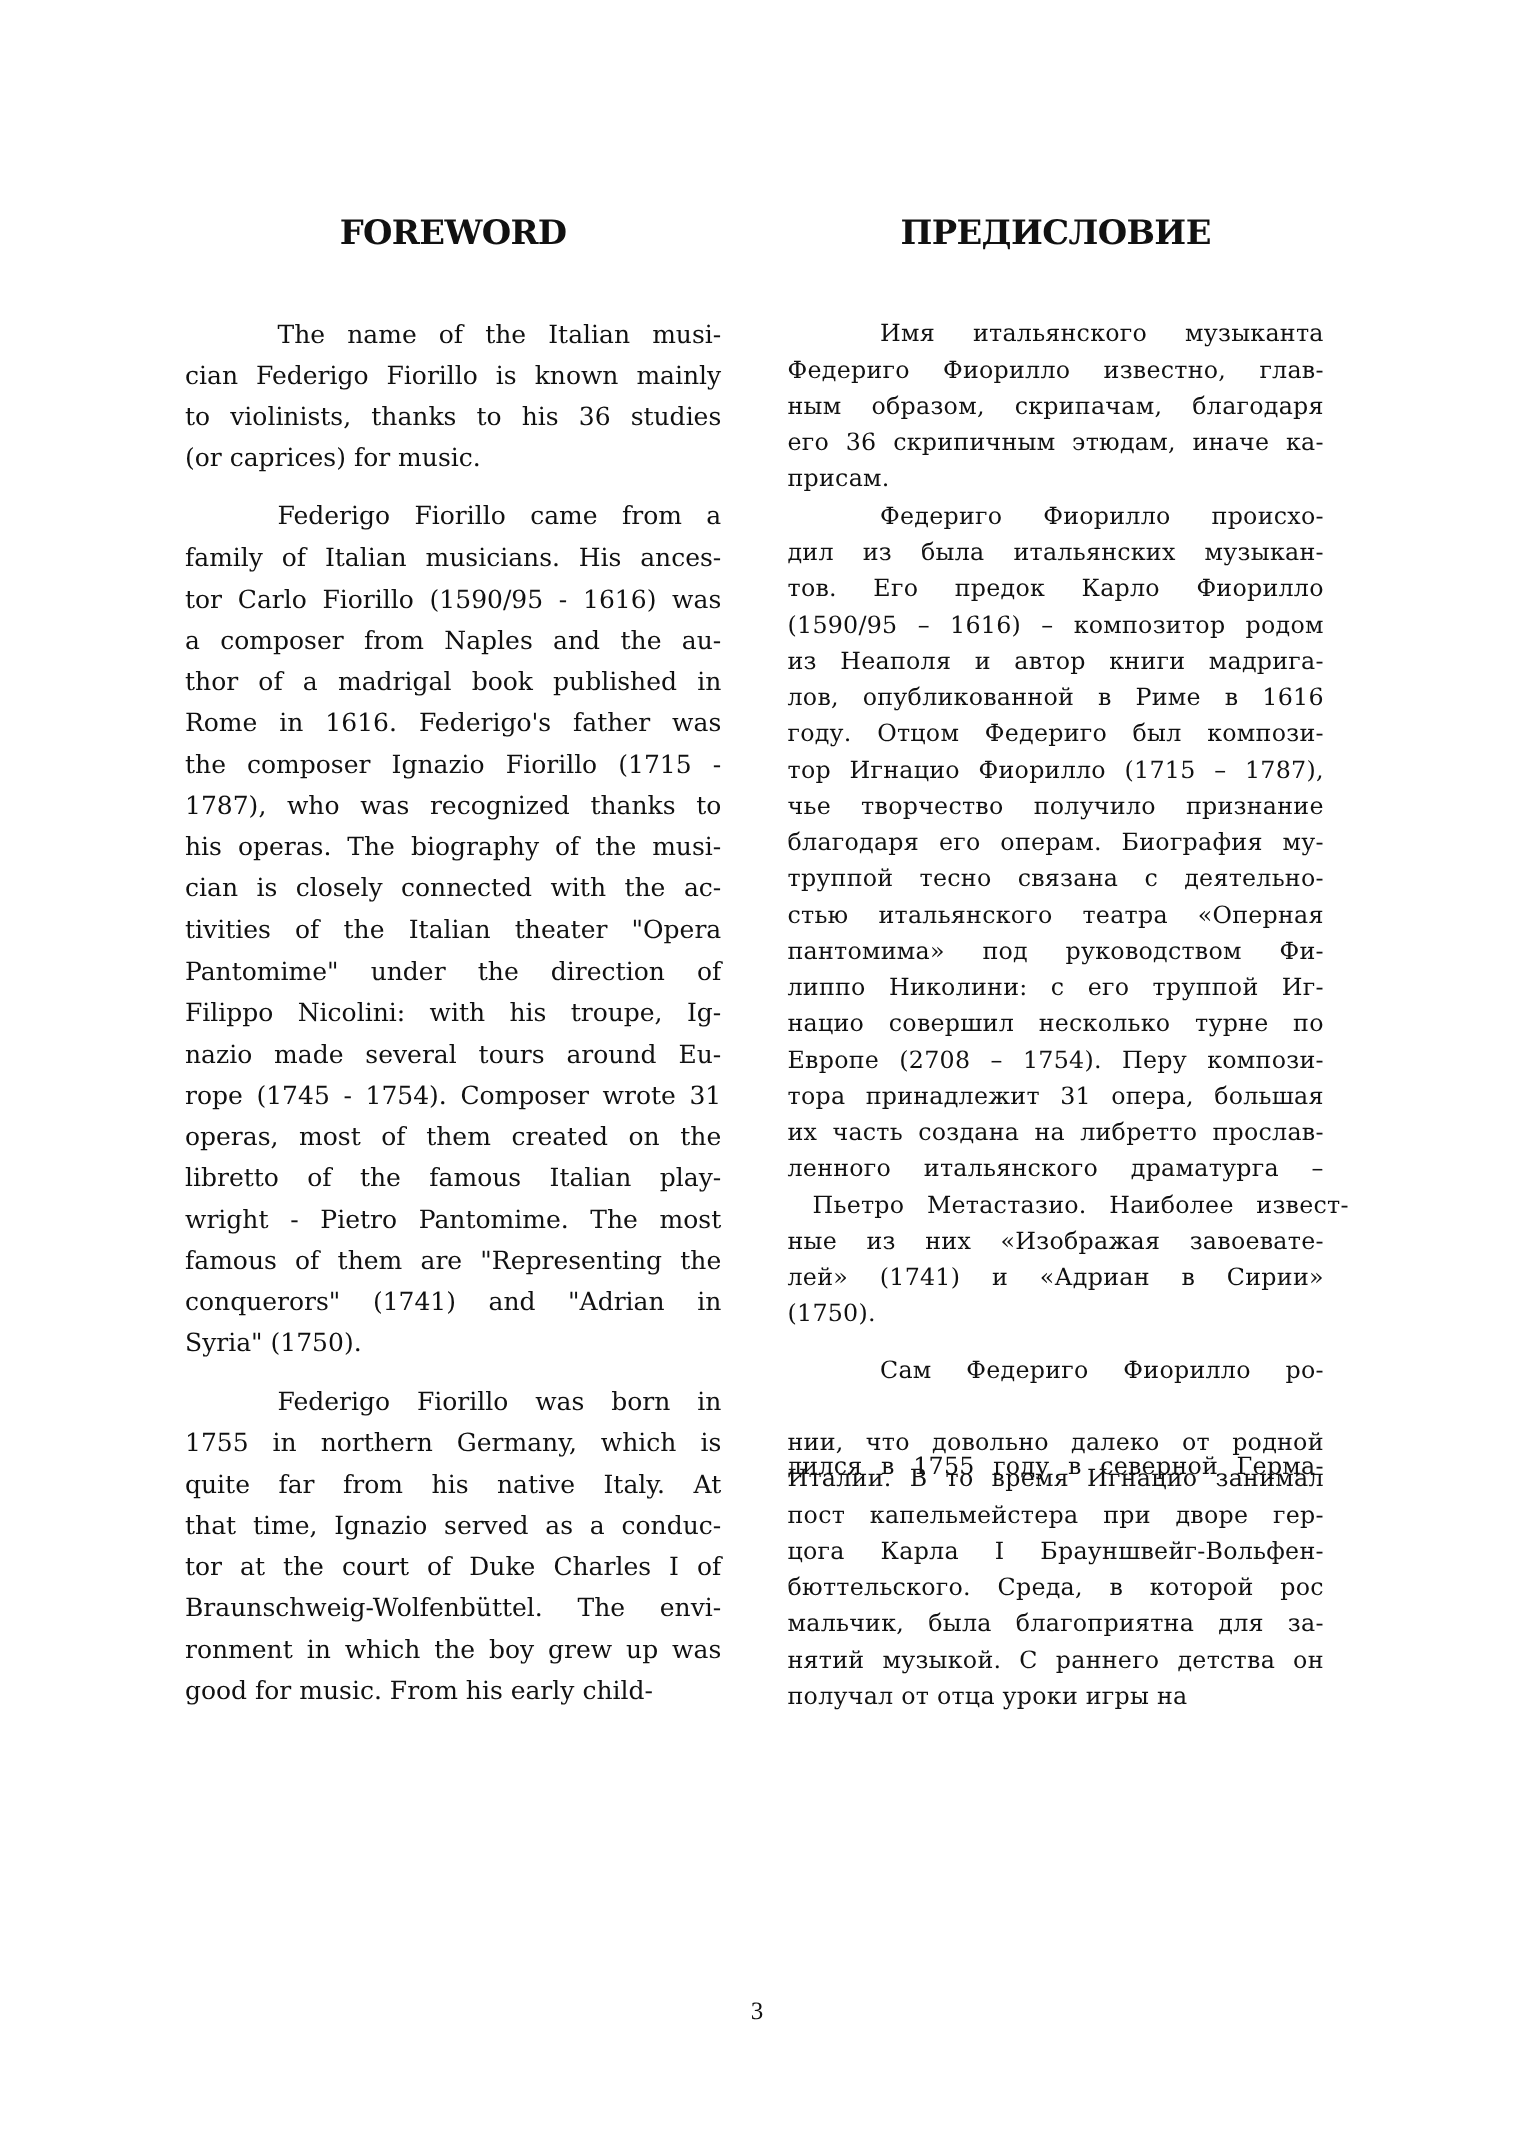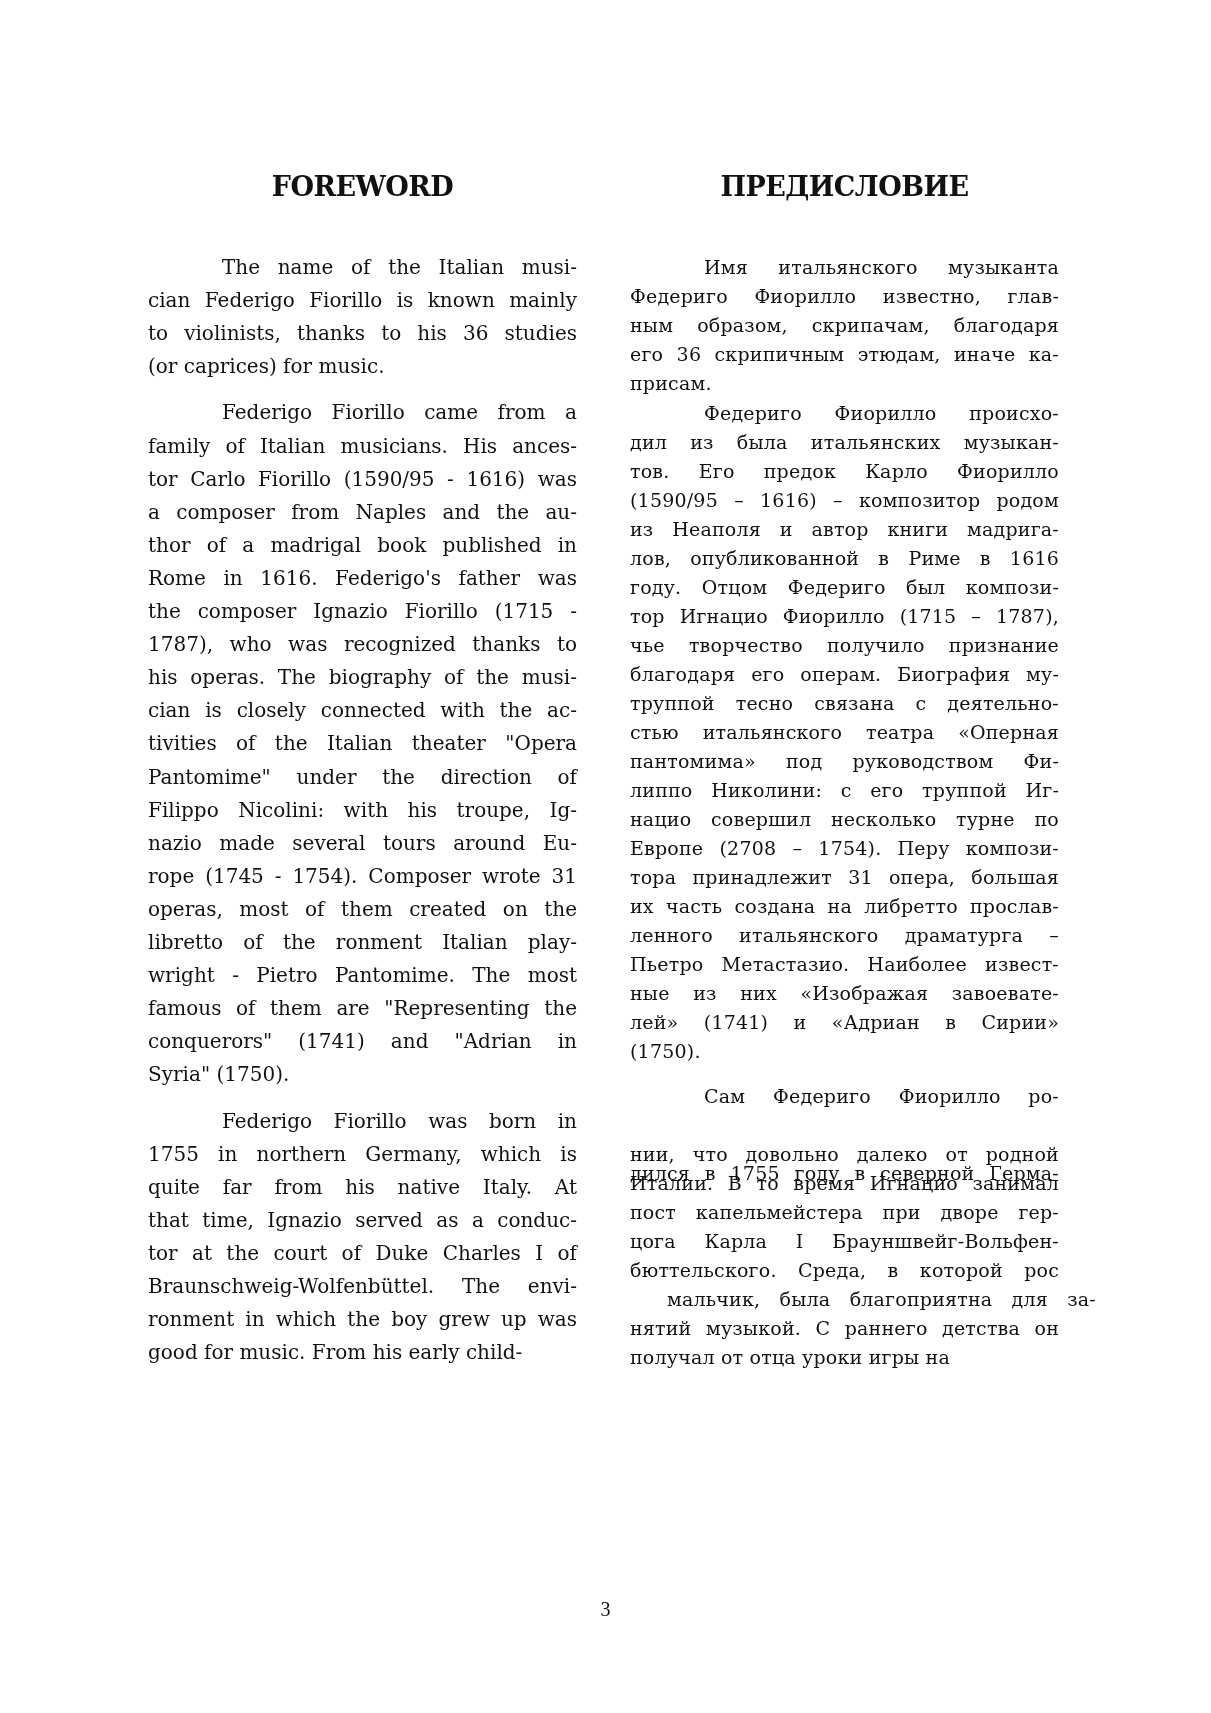--- a/index.html
+++ b/index.html
@@ -43,21 +43,21 @@
           <div class="line" style="top: 599px;">the composer Ignazio Fiorillo (1715 -</div>
           <div class="line" style="top: 632.1px;">1787), who was recognized thanks to</div>
           <div class="line" style="top: 665.2px;">his operas. The biography of the musi-</div>
           <div class="line" style="top: 698.3px;">cian is closely connected with the ac-</div>
           <div class="line" style="top: 731.4px;">tivities of the Italian theater "Opera</div>
           <div class="line" style="top: 764.5px;">Pantomime" under the direction of</div>
           <div class="line" style="top: 797.6px;">Filippo Nicolini: with his troupe, Ig-</div>
           <div class="line" style="top: 830.7px;">nazio made several tours around Eu-</div>
           <div class="line" style="top: 863.8px;">rope (1745 - 1754). Composer wrote 31</div>
           <div class="line" style="top: 896.9px;">operas, most of them created on the</div>
-          <div class="line" style="top: 930px;">libretto of the ronment Italian play-</div>
+          <div class="line" style="top: 930px;">libretto of the famous Italian play-</div>
           <div class="line" style="top: 963.1px;">wright - Pietro Pantomime. The most</div>
           <div class="line" style="top: 996.2px;">famous of them are "Representing the</div>
           <div class="line" style="top: 1029.3px;">conquerors" (1741) and "Adrian in</div>
           <div class="line last" style="top: 1062.4px;">Syria" (1750).</div>
         </div>
         <div>
           <div class="line indent" style="top: 1108.5px;">Federigo Fiorillo was born in</div>
           <div class="line" style="top: 1141.6px;">1755 in northern Germany, which is</div>
           <div class="line" style="top: 1174.7px;">quite far from his native Italy. At</div>
           <div class="line" style="top: 1207.8px;">that time, Ignazio served as a conduc-</div>
@@ -92,34 +92,34 @@
           <div class="line" style="top: 663px;">благодаря его операм. Биография му-</div>
           <div class="line" style="top: 692px;">труппой тесно связана с деятельно-</div>
           <div class="line" style="top: 721px;">стью итальянского театра «Оперная</div>
           <div class="line" style="top: 750px;">пантомима» под руководством Фи-</div>
           <div class="line" style="top: 779px;">липпо Николини: с его труппой Иг-</div>
           <div class="line" style="top: 808px;">нацио совершил несколько турне по</div>
           <div class="line" style="top: 837px;">Европе (2708 – 1754). Перу компози-</div>
           <div class="line" style="top: 866px;">тора принадлежит 31 опера, большая</div>
           <div class="line" style="top: 895px;">их часть создана на либретто прослав-</div>
           <div class="line" style="top: 924px;">ленного итальянского драматурга –</div>
-          <div class="line" style="top: 953px;">Пьетро Метастазио. Наиболее извест-</div>
+          <div class="line" style="top: 953px; margin-left: 20px;">Пьетро Метастазио. Наиболее извест-</div>
           <div class="line" style="top: 982px;">ные из них «Изображая завоевате-</div>
           <div class="line" style="top: 1011px;">лей» (1741) и «Адриан в Сирии»</div>
           <div class="line last" style="top: 1040px;">(1750).</div>
         </div>
         <div>
           <div class="line indent" style="top: 1085px;">Сам Федериго Фиорилло ро-</div>
           <div class="line" style="top: 1114px; margin-top: 48px;">дился в 1755 году в северной Герма-</div>
           <div class="line" style="top: 1143px;">нии, что довольно далеко от родной</div>
           <div class="line" style="top: 1172px;">Италии. В то время Игнацио занимал</div>
           <div class="line" style="top: 1201px;">пост капельмейстера при дворе гер-</div>
           <div class="line" style="top: 1230px;">цога Карла I Брауншвейг-Вольфен-</div>
           <div class="line" style="top: 1259px;">бюттельского. Среда, в которой рос</div>
-          <div class="line" style="top: 1288px; margin-left: 37px;">мальчик, была благоприятна для за-</div>
+          <div class="line" style="top: 1288px;">мальчик, была благоприятна для за-</div>
           <div class="line" style="top: 1317px;">нятий музыкой. С раннего детства он</div>
           <div class="line last" style="top: 1346px;">получал от отца уроки игры на</div>
         </div>
       </div>
   </div>
 
   <div class="page-number">3</div>
 </div>
 
 </body></html>

